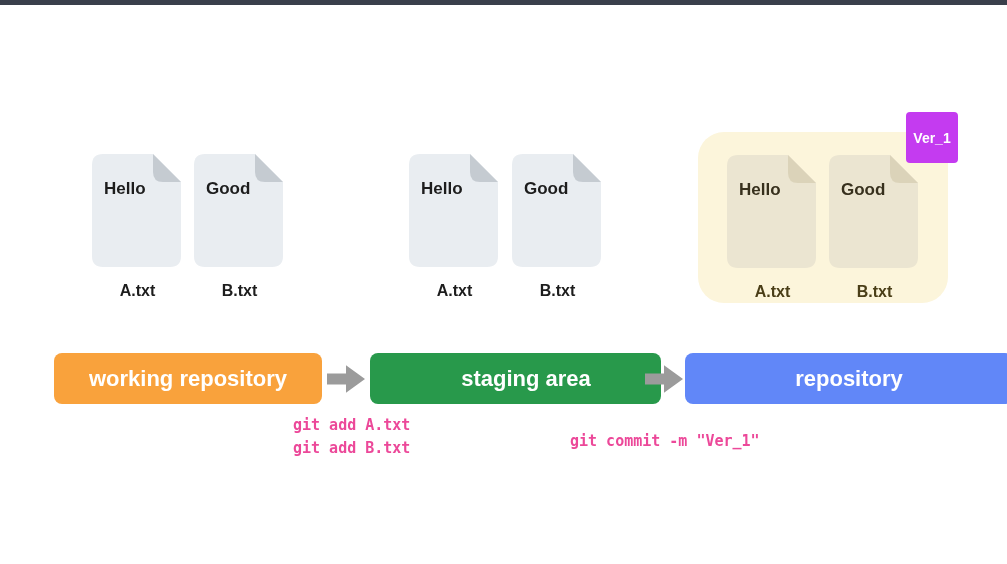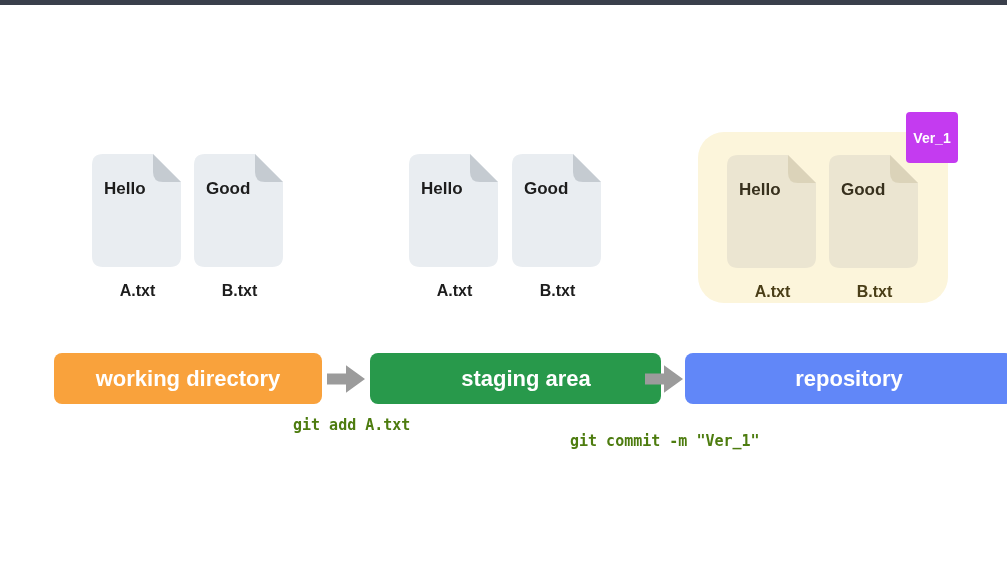--- a/index.html
+++ b/index.html
@@ -37,21 +37,21 @@
   .stage.working{left:54px;width:268px;background:var(--stage-working);}
   .stage.staging{left:370px;width:270px;background:var(--stage-staging);padding-left:21px;}
   .stage.repository{left:685px;width:328px;background:var(--stage-repository);}
 
   .arrow{position:absolute;top:364px;width:38px;height:30px;background:var(--arrow);
     clip-path:polygon(0 32%,50% 32%,50% 4%,100% 50%,50% 96%,50% 68%,0 68%);}
   .arrow.a1{left:327px;}
   .arrow.a2{left:645px;}
 
   .cmds{position:absolute;font-family:"DejaVu Sans Mono","Liberation Mono",monospace;
-    font-size:15px;font-weight:bold;color:#4d7c0f;}
+    font-size:15px;font-weight:bold;color:#ec4899;}
   .cmds .cmd-line{line-height:23px;white-space:pre;}
   .cmds.add{left:293px;top:414px;}
   .cmds.commit{left:570px;top:430px;}
 </style>
 </head>
 <body>
 
 <div class="canvas">
 
   <div class="topbar"></div>
@@ -116,31 +116,32 @@
       <svg class="doc-shape" viewBox="0 0 89 113">
         <path class="body" d="M11 0 H61 L89 28 V102 Q89 113 78 113 H11 Q0 113 0 102 V11 Q0 0 11 0 Z"></path>
         <path class="fold" d="M61 0 L89 28 H71 Q61 28 61 18 Z"></path>
       </svg>
       <span class="doc-text">Good</span>
     </div>
     <div class="file-name">B.txt</div>
   </div>
 
   <div class="stage working">
-    <span class="stage-label">working directory</span>
+    <span class="stage-label">working repository</span>
   </div>
   <div class="arrow a1"></div>
   <div class="stage staging">
     <span class="stage-label">staging area</span>
   </div>
   <div class="arrow a2"></div>
   <div class="stage repository">
     <span class="stage-label">repository</span>
   </div>
 
   <div class="cmds add">
     <div class="cmd-line">git add A.txt</div>
+    <div class="cmd-line">git add B.txt</div>
   </div>
   <div class="cmds commit">
     <div class="cmd-line">git commit -m "Ver_1"</div>
   </div>
 
 </div>
 
 </body></html>

